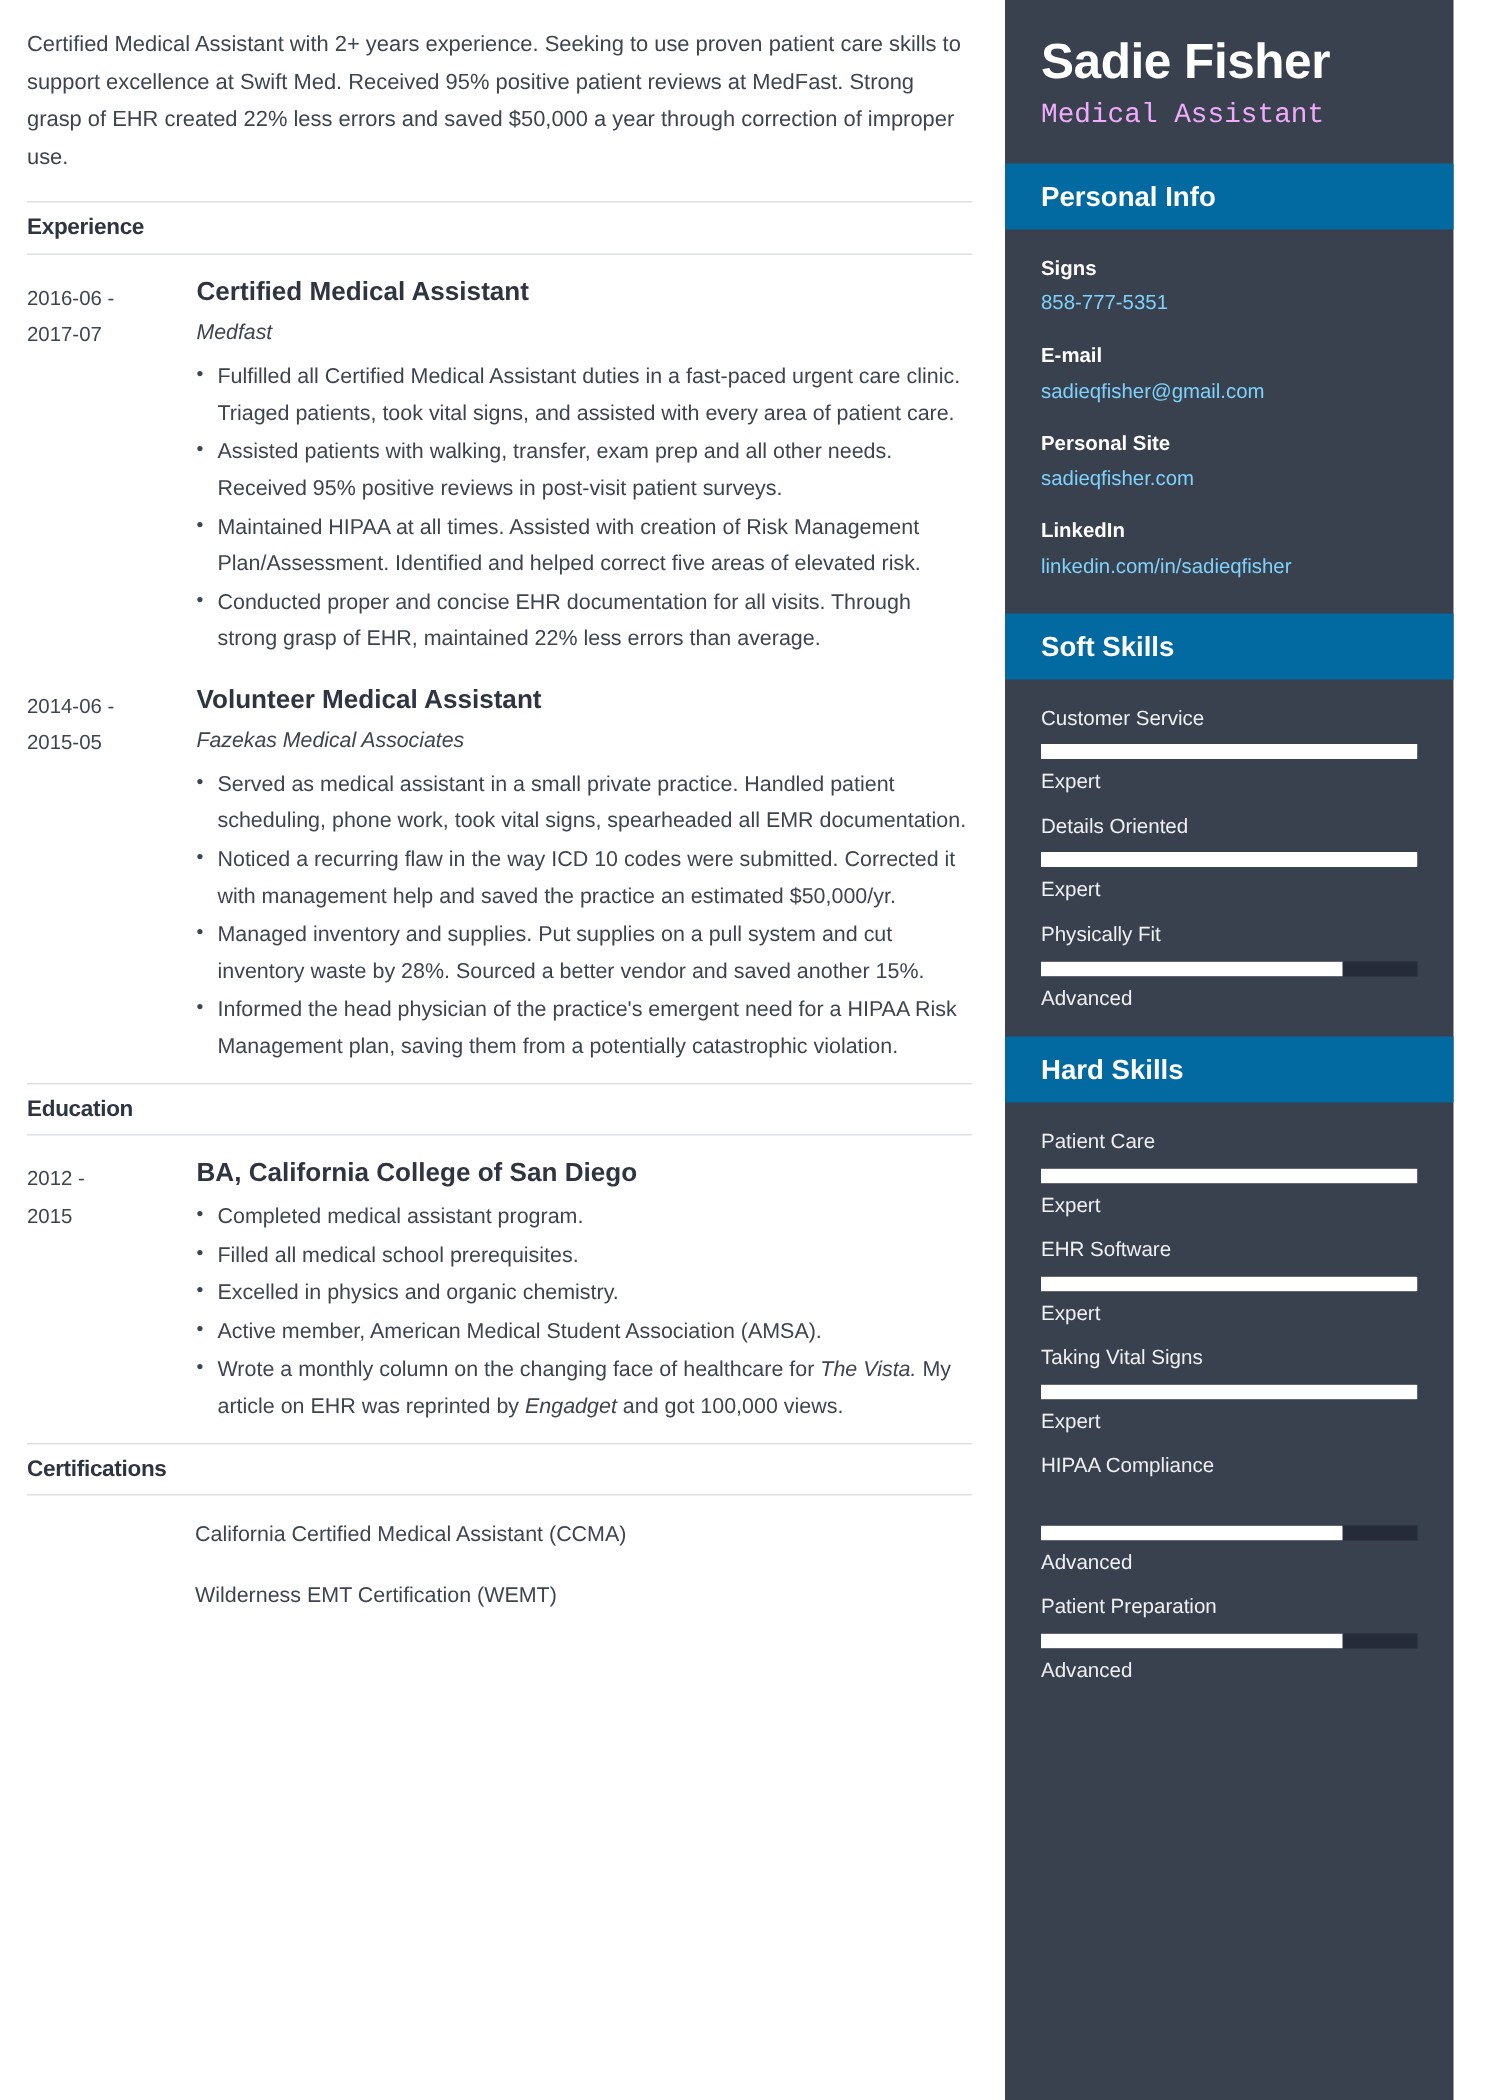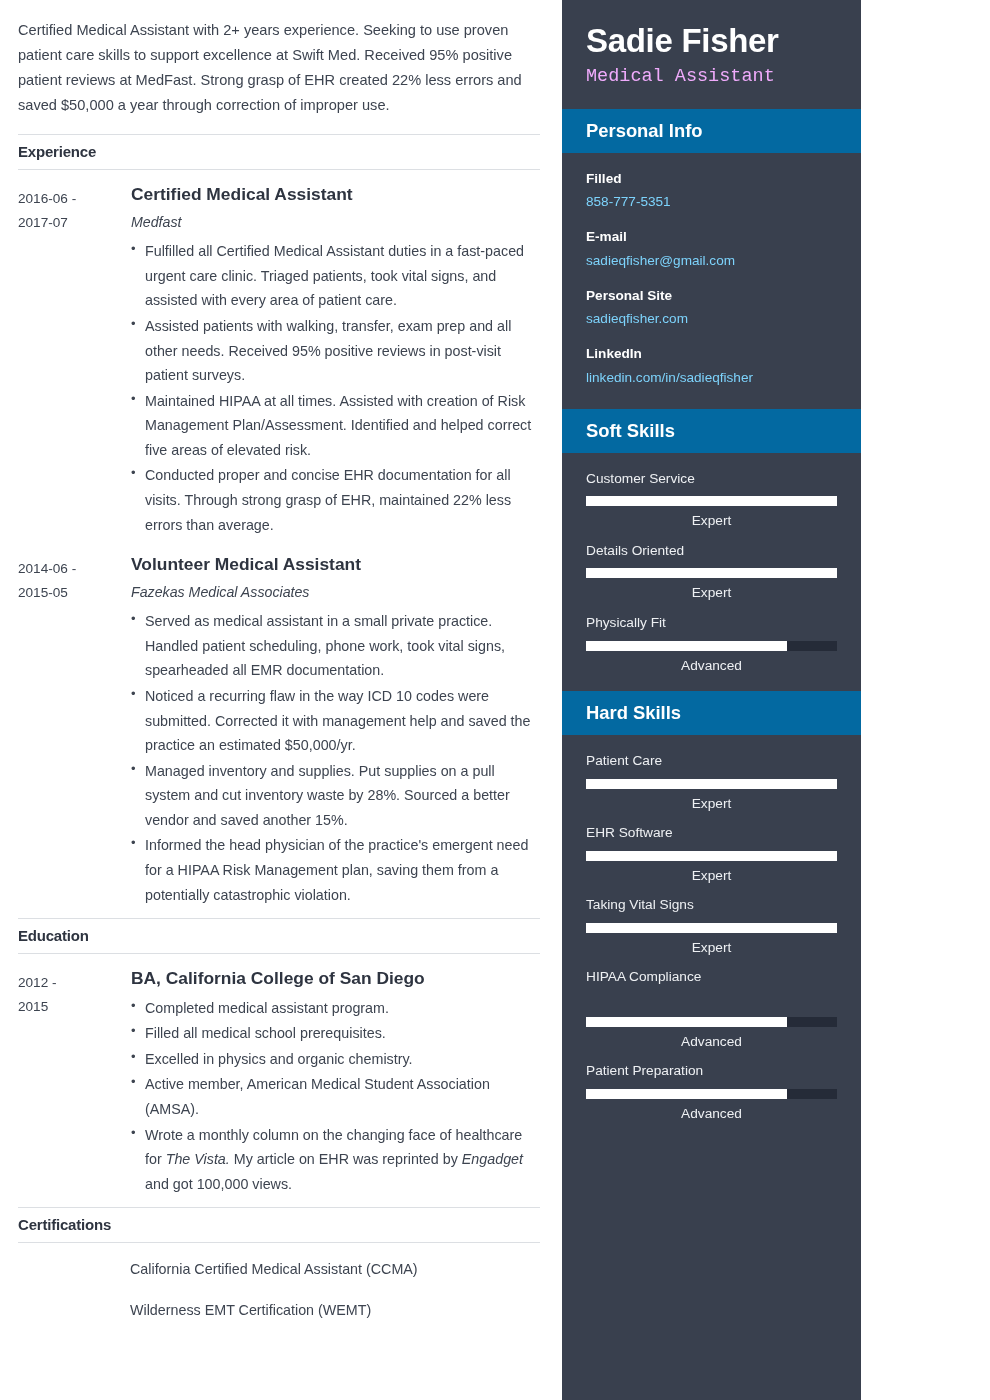--- a/index.html
+++ b/index.html
@@ -15,21 +15,21 @@
     position: relative;
     width: 990px;
     height: 1400px;
     display: flex;
     align-items: stretch;
     background: #ffffff;
   }
 
   
   .main {
-    width: 562px;
+    width: 670px;
     padding: 18px 22px 0 18px;
     background: #ffffff;
   }
 
   .summary {
     font-size: 14.6px;
     line-height: 1.72;
     color: #3d4450;
     margin-bottom: 16px;
     text-align: left;
@@ -183,21 +183,21 @@
   }
   .bar-fill {
     position: absolute;
     left: 0; top: 0; bottom: 0;
     background: #ffffff;
   }
 
   .skill-level {
     font-size: 13.7px;
     color: #eef0f3;
-    text-align: center;
+    text-align: left;
     line-height: 1.5;
     margin-top: 5px;
   }
 </style>
 </head>
 <body>
 
 <div class="page">
 
   <div class="main">
@@ -286,21 +286,21 @@
     <div class="side-top">
       <div class="side-name">Sadie Fisher</div>
       <div class="side-role">Medical Assistant</div>
     </div>
 
     <div class="side-band">
       <h3>Personal Info</h3>
     </div>
     <div class="side-body">
       <div class="info-block">
-        <div class="info-label">Filled</div>
+        <div class="info-label">Signs</div>
         <div class="info-value">858-777-5351</div>
       </div>
       <div class="info-block">
         <div class="info-label">E-mail</div>
         <div class="info-value">sadieqfisher@gmail.com</div>
       </div>
       <div class="info-block">
         <div class="info-label">Personal Site</div>
         <div class="info-value">sadieqfisher.com</div>
       </div>

